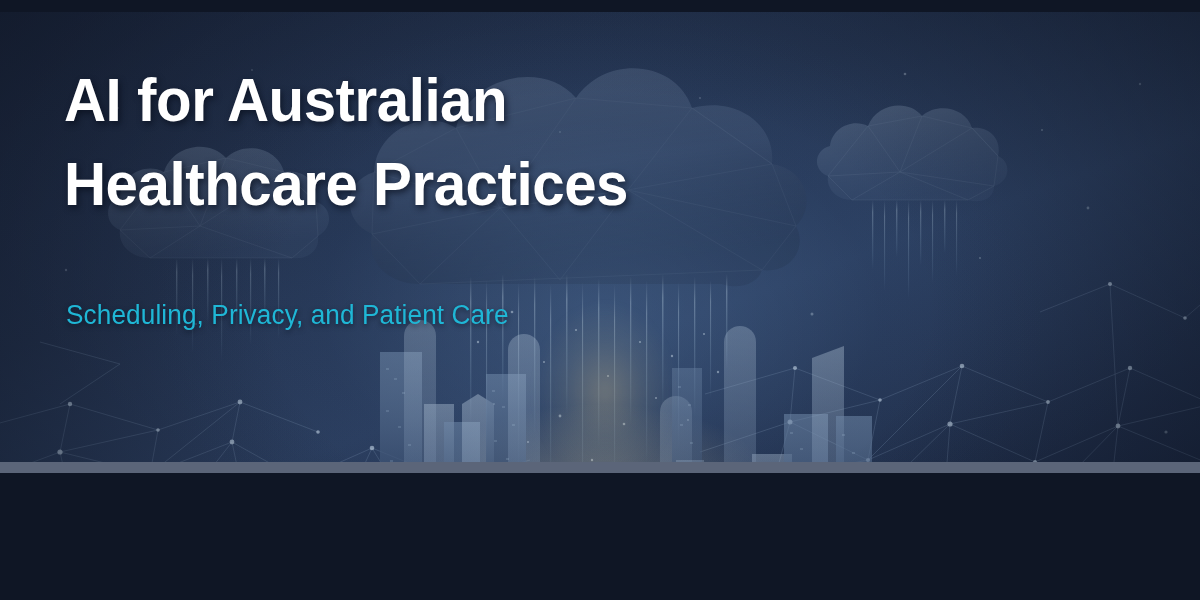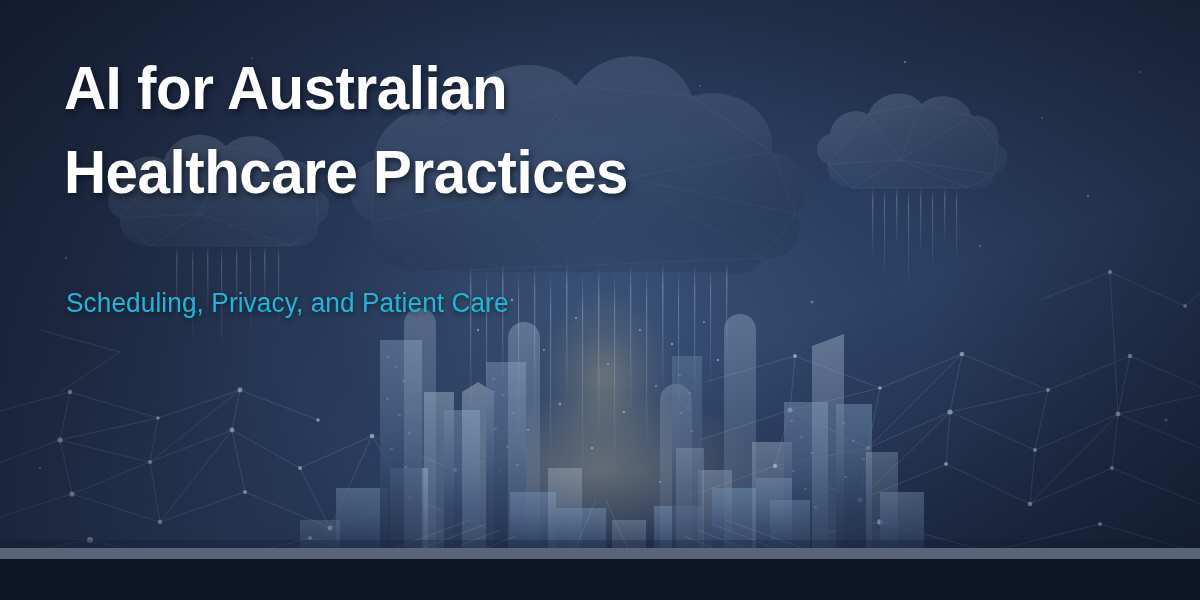--- a/index.html
+++ b/index.html
@@ -6,26 +6,27 @@
 
   html, body {
     width:1200px; height:600px;
     background:#0f1625;
     font-family:"Liberation Sans", sans-serif;
     overflow:hidden;
   }
 
   .banner {
     position:relative;
-    width:1200px; height:559px;
+    width:1200px; height:461px;
     overflow:hidden;
     background:
       radial-gradient(ellipse 620px 420px at 600px 300px, rgba(86,120,165,0.34) 0%, rgba(46,70,110,0.14) 45%, rgba(0,0,0,0) 72%),
       radial-gradient(ellipse 900px 520px at 620px 180px, rgba(60,95,140,0.22) 0%, rgba(0,0,0,0) 70%),
       linear-gradient(160deg, #1d2840 0%, #22304b 38%, #2a3c5c 62%, #1b2740 100%);
+    margin-top: 12px;
   }
 
   
   .bg-layer { position:absolute; inset:0; pointer-events:none; }
 
   .art-svg { position:absolute; inset:0; width:1200px; height:600px; display:block; }
 
   
   .vignette {
     position:absolute; inset:0;

